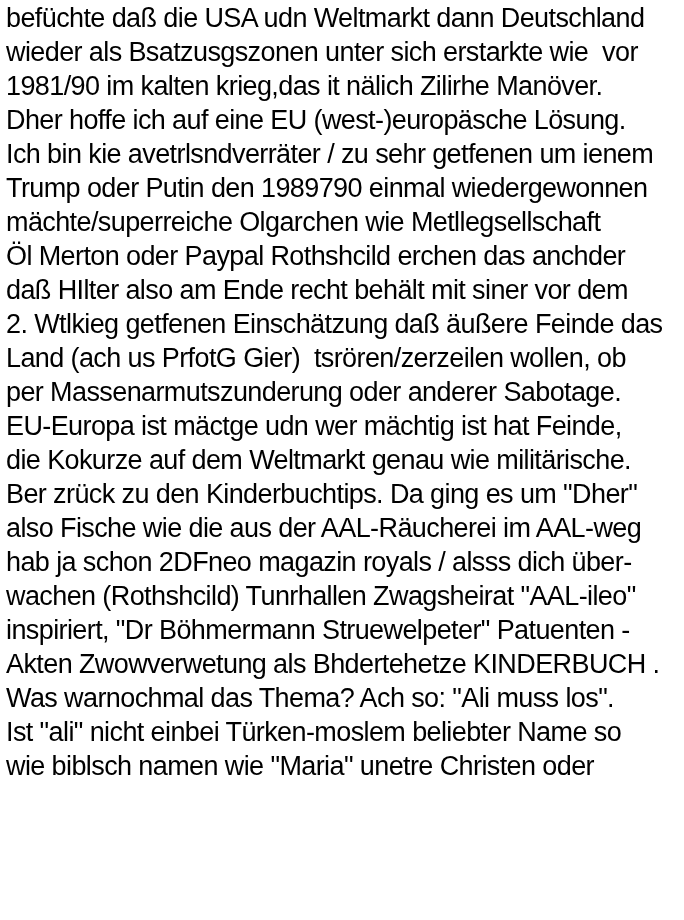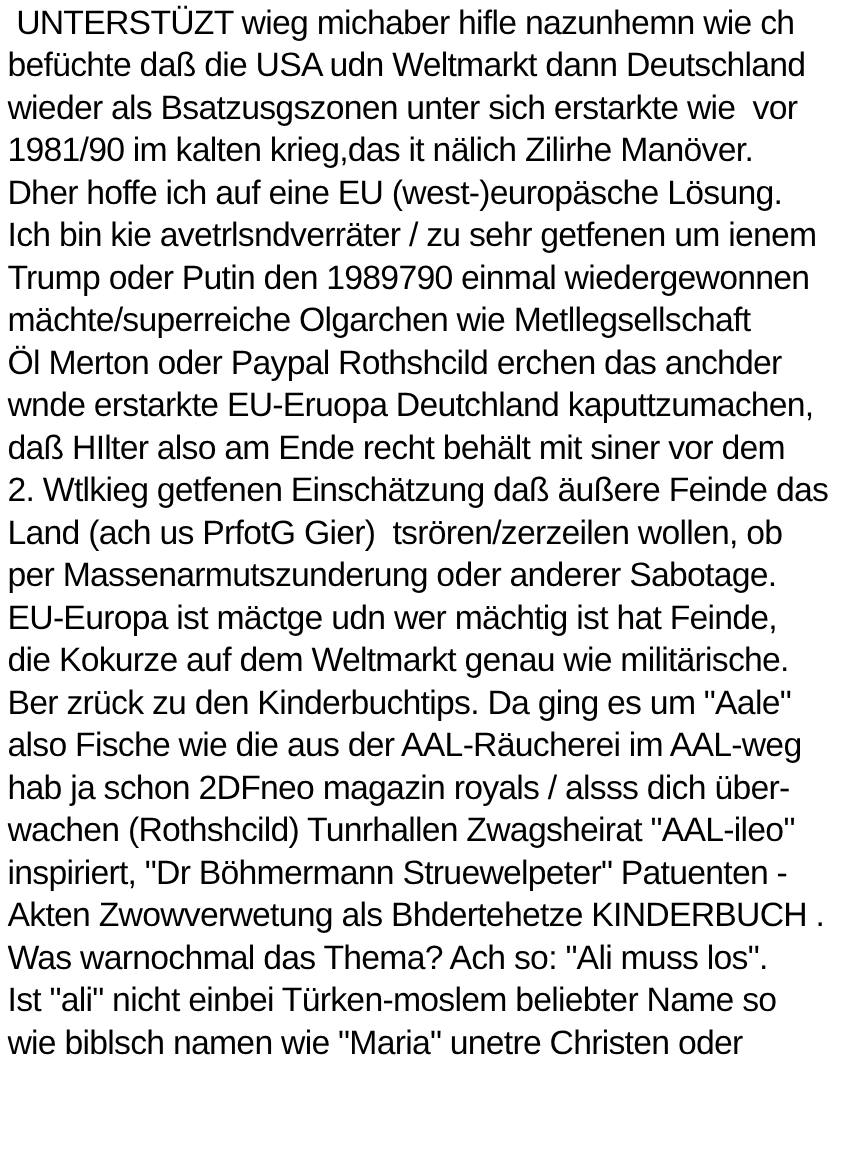--- a/index.html
+++ b/index.html
@@ -27,37 +27,35 @@
   .text-line {
     white-space: pre;      
     height: 34px;
     overflow: hidden;
   }
 </style>
 </head>
 <body>
 
 <div class="document-text">
-  <div class="text-line"> UNTERSTÜZT wieg michaber hifle nazunhemn wie ch</div>
   <div class="text-line">befüchte daß die USA udn Weltmarkt dann Deutschland</div>
   <div class="text-line">wieder als Bsatzusgszonen unter sich erstarkte wie  vor</div>
   <div class="text-line">1981/90 im kalten krieg,das it nälich Zilirhe Manöver.</div>
   <div class="text-line">Dher hoffe ich auf eine EU (west-)europäsche Lösung.</div>
   <div class="text-line">Ich bin kie avetrlsndverräter / zu sehr getfenen um ienem</div>
   <div class="text-line">Trump oder Putin den 1989790 einmal wiedergewonnen</div>
   <div class="text-line">mächte/superreiche Olgarchen wie Metllegsellschaft</div>
   <div class="text-line">Öl Merton oder Paypal Rothshcild erchen das anchder</div>
-  <div class="text-line">wnde erstarkte EU-Eruopa Deutchland kaputtzumachen,</div>
   <div class="text-line">daß HIlter also am Ende recht behält mit siner vor dem</div>
   <div class="text-line">2. Wtlkieg getfenen Einschätzung daß äußere Feinde das</div>
   <div class="text-line">Land (ach us PrfotG Gier)  tsrören/zerzeilen wollen, ob</div>
   <div class="text-line">per Massenarmutszunderung oder anderer Sabotage.</div>
   <div class="text-line">EU-Europa ist mäctge udn wer mächtig ist hat Feinde,</div>
   <div class="text-line">die Kokurze auf dem Weltmarkt genau wie militärische.</div>
-  <div class="text-line">Ber zrück zu den Kinderbuchtips. Da ging es um "Aale"</div>
+  <div class="text-line">Ber zrück zu den Kinderbuchtips. Da ging es um "Dher"</div>
   <div class="text-line">also Fische wie die aus der AAL-Räucherei im AAL-weg</div>
   <div class="text-line">hab ja schon 2DFneo magazin royals / alsss dich über-</div>
   <div class="text-line">wachen (Rothshcild) Tunrhallen Zwagsheirat "AAL-ileo"</div>
   <div class="text-line">inspiriert, "Dr Böhmermann Struewelpeter" Patuenten -</div>
   <div class="text-line">Akten Zwowverwetung als Bhdertehetze KINDERBUCH .</div>
   <div class="text-line">Was warnochmal das Thema? Ach so: "Ali muss los".</div>
   <div class="text-line">Ist "ali" nicht einbei Türken-moslem beliebter Name so</div>
   <div class="text-line">wie biblsch namen wie "Maria" unetre Christen oder</div>
 </div>
 

